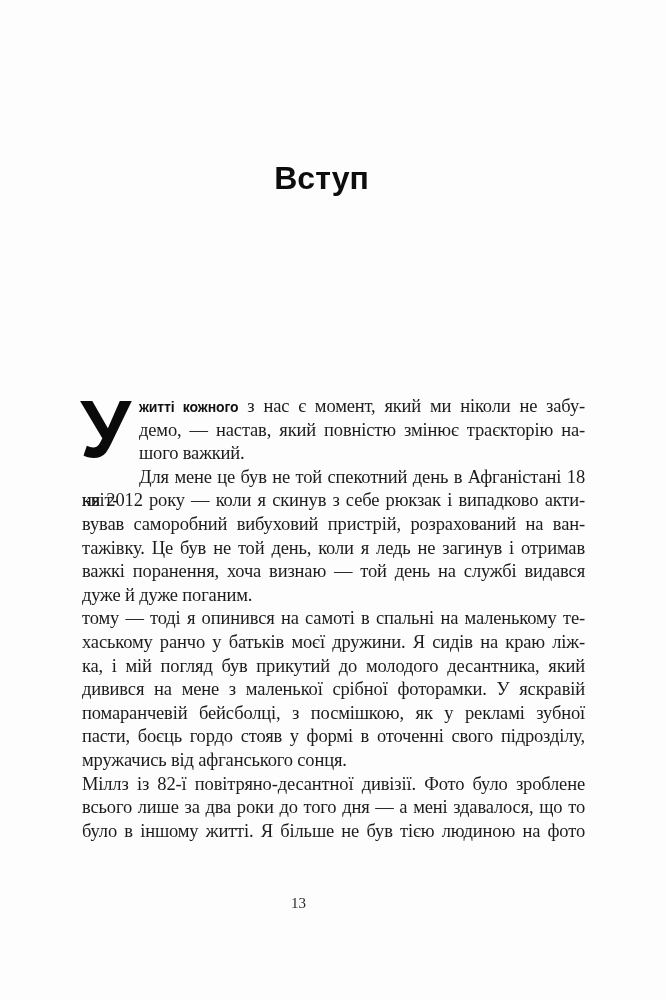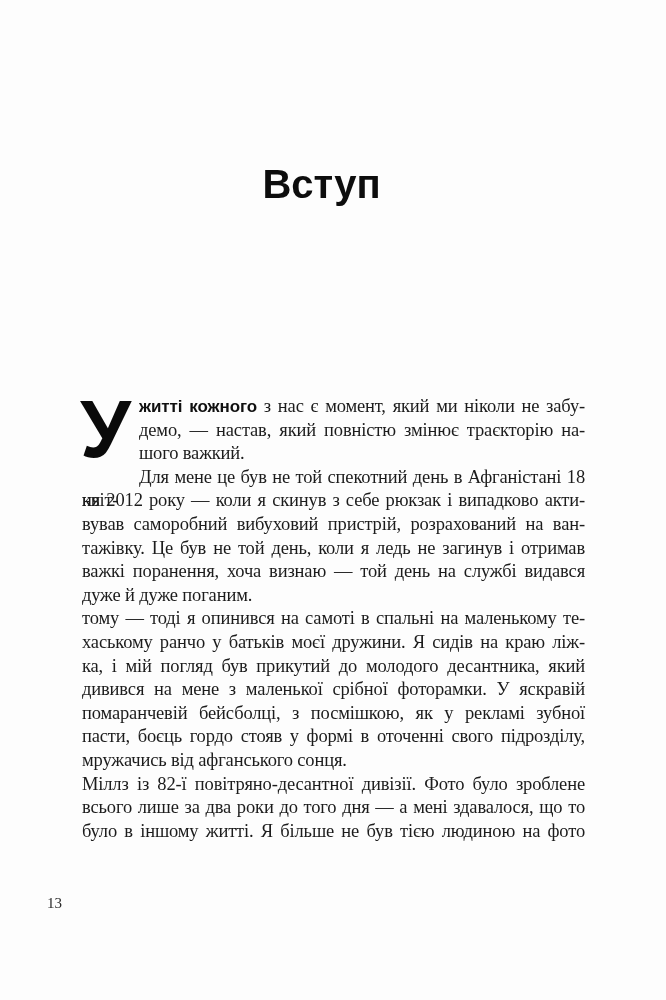--- a/index.html
+++ b/index.html
@@ -17,21 +17,21 @@
   }
   .chapter-title {
     position: absolute;
     top: 139px;
     left: 82px;
     width: 503px;
     text-align: center;
     transform: translateX(-12px);
     font-family: "Liberation Sans", sans-serif;
     font-weight: bold;
-    font-size: 40px;
+    font-size: 32px;
     line-height: 36px;
     color: #0d0d0d;
     letter-spacing: 0px;
   }
   .body-block {
     position: absolute;
     top: 395px;
     left: 82px;
     width: 503px;
     font-family: "Liberation Serif", serif;
@@ -64,30 +64,30 @@
   }
   .ln.end {
     text-align-last: left;
   }
   .ln.ind {
     padding-left: 21px;
   }
   .lead-in {
     font-family: "Liberation Sans", sans-serif;
     font-weight: bold;
-    font-size: 17px;
+    font-size: 14px;
     letter-spacing: -0.1px;
     color: #101010;
   }
   .page-number {
     position: absolute;
     top: 893px;
     left: 82px;
     width: 503px;
-    text-align: left;
+    text-align: center;
     transform: translateX(-35px);
     font-family: "Liberation Serif", serif;
     font-size: 15px;
     line-height: 20px;
     color: #2a2a2a;
   }
 </style>
 </head>
 <body>
 

